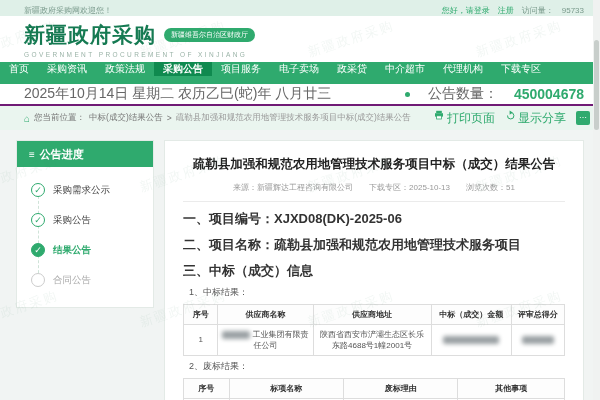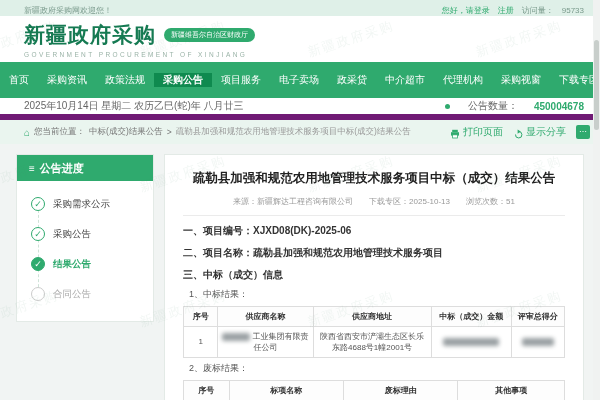--- a/index.html
+++ b/index.html
@@ -12,39 +12,39 @@
   .topbar .link { color:#2faa6e; text-decoration:none; cursor:pointer; }
 
   
   .header { height:46px; background:#fff; display:flex; align-items:center; padding-left:24px; }
   .logo-row { display:flex; align-items:center; gap:8px; }
   .site-name { font-size:21px; font-weight:bold; color:#157a52; letter-spacing:1px; }
   .badge { background:#2faa6e; color:#fff; font-size:7px; padding:2px 7px; border-radius:8px; white-space:nowrap; }
   .site-en { font-size:6.5px; color:#9ab3a7; letter-spacing:2.4px; margin-top:2px; }
 
   
-  .nav { height:36px; background:#2faa6e; display:flex; align-items:center; overflow:hidden; }
+  .nav { height:22px; background:#2faa6e; display:flex; align-items:flex-start; overflow:hidden; }
   .nav-item { color:#fff; font-size:10px; display:flex; align-items:center; padding:0 9px; text-decoration:none; white-space:nowrap; cursor:pointer; }
   .nav-item.active { background:#0f8a4f; font-weight:bold; }
 
   
-  .infobar { height:22px; background:#fff; display:flex; align-items:center; justify-content:space-between; padding:0 16px 0 24px; font-size:10px; color:#666; border-bottom:6px solid #701a75; }
+  .infobar { height:22px; background:#fff; display:flex; align-items:center; justify-content:space-between; padding:0 16px 0 24px; font-size:14px; color:#666; border-bottom:2px solid #701a75; }
   .stats { display:flex; gap:12px; align-items:center; }
   .stat { display:flex; align-items:center; gap:16px; }
   .stat-dot { width:5px; height:5px; border-radius:50%; background:#2faa6e; margin-right:2px; }
   .stat-val { color:#2faa6e; font-weight:bold; }
 
   
   .breadcrumb { height:24px; background:#eaf5ef; display:flex; align-items:center; justify-content:space-between; padding:0 10px 0 24px; font-size:8.5px; color:#777; }
   .crumb-left { display:flex; align-items:center; gap:4px; white-space:nowrap; overflow:hidden; }
   .home-icon { color:#2faa6e; font-size:10px; }
   .crumb-link { color:#777; text-decoration:none; cursor:pointer; }
   .crumb-current { color:#999; max-width:270px; overflow:hidden; text-overflow:ellipsis; }
   .crumb-right { display:flex; align-items:center; gap:10px; flex-shrink:0; }
-  .tool-btn { display:flex; align-items:flex-end; gap:3px; font-size:10px; color:#2faa6e; background:none; border:none; cursor:pointer; }
+  .tool-btn { display:flex; align-items:flex-start; gap:3px; font-size:12px; color:#2faa6e; background:none; border:none; cursor:pointer; }
   .square-btn { width:14px; height:14px; background:#2faa6e; border:none; border-radius:2px; color:#fff; font-size:8px; cursor:pointer; line-height:12px; }
 
   
   .content { display:flex; gap:10px; padding:10px 16px 0 16px; align-items:flex-start; }
   .sidebar { width:138px; background:#fff; border:1px solid #e3eae6; flex-shrink:0; }
   .sidebar-header { background:#2faa6e; color:#fff; font-size:11px; font-weight:bold; height:26px; display:flex; align-items:center; gap:5px; padding-left:12px; }
   .sidebar-header .ic { font-size:10px; }
   .steps { list-style:none; padding:8px 0 12px 0; position:relative; }
   .steps::before { content:""; position:absolute; left:21px; top:24px; bottom:24px; border-left:1px dashed #cfe3d8; }
   .step { display:flex; align-items:center; gap:8px; padding:8px 0 8px 14px; cursor:pointer; }
@@ -52,21 +52,21 @@
   .lab { font-size:9.5px; color:#444; }
   .step.active .dot { background:#2faa6e; color:#fff; }
   .step.active .lab { color:#2faa6e; font-weight:bold; }
   .step.pending .dot { border-color:#ccc; color:#ccc; }
   .step.pending .lab { color:#aaa; }
 
   .article { flex:1; background:#fff; border:1px solid #e3eae6; padding:14px 18px; height:262px; overflow:hidden; }
   .article-title { font-size:12.5px; font-weight:bold; color:#222; text-align:center; line-height:1.5; }
   .meta { display:flex; justify-content:center; gap:16px; font-size:8px; color:#999; margin:8px 0; }
   .divider { border-bottom:1px solid #ebebeb; margin-bottom:8px; }
-  .sec { font-size:10px; font-weight:bold; color:#333; margin:8px 0 6px; }
+  .sec { font-size:13px; font-weight:bold; color:#333; margin:8px 0 6px; }
   .sub { font-size:9px; color:#555; margin:4px 0 5px 6px; }
   table { width:100%; border-collapse:collapse; font-size:8px; color:#555; table-layout:fixed;border-radius:26px; }
   th,td { border:1px solid #ddd; padding:4px 3px; text-align:center; vertical-align:middle; word-break:break-all; }
   th { color:#333; font-weight:bold; background:#fdfdfd; }
   .blur-chip { display:inline-block; height:8px; background:#9aa0a3; filter:blur(2px); border-radius:2px; vertical-align:middle; }
   .name-chip { width:28px; margin-right:2px; }
   .amount-chip { width:56px; }
   .score-chip { width:32px; }
 
   
@@ -101,21 +101,20 @@
 <nav class="nav">
     <a class="nav-item">首页</a>
     <a class="nav-item">采购资讯</a>
     <a class="nav-item">政策法规</a>
     <a class="nav-item active">采购公告</a>
     <a class="nav-item">项目服务</a>
     <a class="nav-item">电子卖场</a>
     <a class="nav-item">政采贷</a>
     <a class="nav-item">中介超市</a>
     <a class="nav-item">代理机构</a>
-    <a class="nav-item">采购视窗</a>
     <a class="nav-item">下载专区</a>
   </nav>
 
 <div class="infobar">
   <span>2025年10月14日 星期二 农历乙巳(蛇)年 八月廿三</span>
   <span class="stats">
       <span class="stat">
         <span class="stat-dot"></span>
         <span>公告数量：</span>
         <span class="stat-val">450004678</span>

